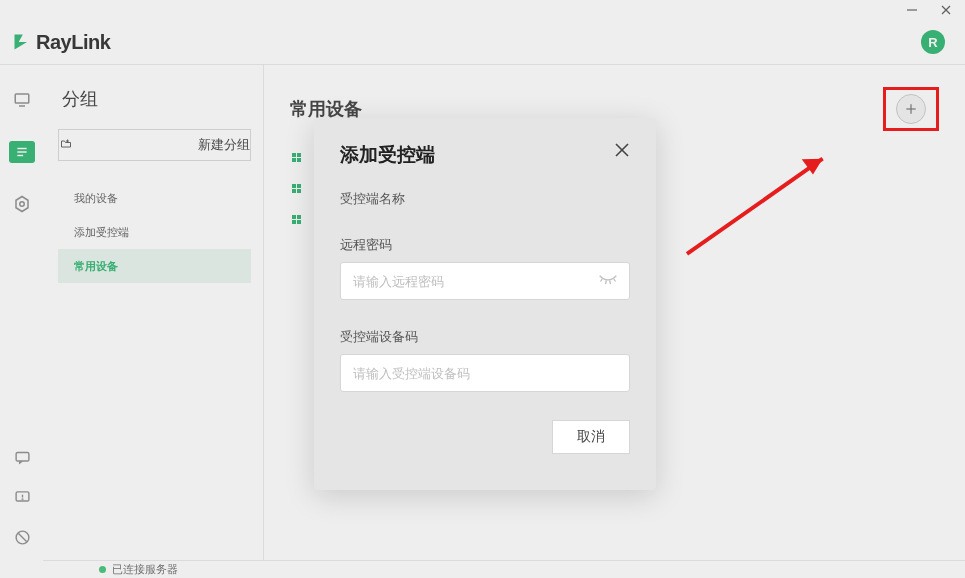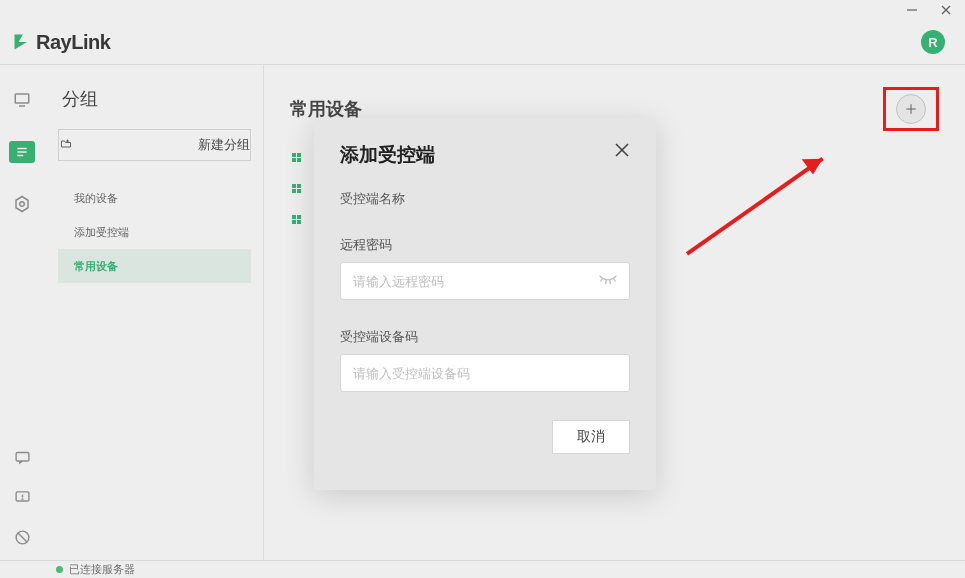--- a/index.html
+++ b/index.html
@@ -39,21 +39,21 @@
 .add-btn { width: 30px; height: 30px; border-radius: 50%; border: 1px solid #c9c9c9; background: #f3f3f3; display: flex; align-items: center; justify-content: center; font-size: 18px; color: #666; cursor: pointer; }
 .device-list { display: flex; flex-direction: column; gap: 22px; padding-left: 2px; }
 .device-row { display: flex; align-items: center; gap: 8px; }
 .win-icon-sq { display: grid; grid-template-columns: 4px 4px; grid-template-rows: 4px 4px; gap: 1px; }
 .win-icon-sq span { background: #21b26a; }
 
 
 .arrow-anno { position: absolute; top: 106px; right: 110px; transform: rotate(-20deg); pointer-events: none; }
 
 
-.statusbar { height: 18px; border-top: 1px solid #e8e8e8; display: flex; align-items: center; padding-left: 56px; font-size: 11px; color: #666; gap: 6px; }
+.statusbar { height: 18px; border-top: 1px solid #e8e8e8; display: flex; align-items: center; padding-left: 56px; font-size: 11px; color: #666; gap: 6px; margin-left: 43px; }
 .status-dot { width: 7px; height: 7px; border-radius: 50%; background: #36c26e; }
 .modal { position: absolute; left: 314px; top: 118px; width: 342px; background: #e5e5e5; border-radius: 4px; box-shadow: 0 6px 30px rgba(0,0,0,0.15); padding: 24px 26px 36px 26px; }
 .modal-header { display: flex; justify-content: space-between; align-items: flex-start; margin-bottom: 22px; }
 .modal-title { font-size: 19px; font-weight: 700; color: #222; }
 .modal-close { font-size: 18px; color: #444; cursor: pointer; background: none; border: none; line-height: 1; }
 .field { margin-bottom: 28px; }
 .field-label { font-size: 13px; color: #555; margin-bottom: 8px; }
 .field-input { width: 100%; height: 38px; border: 1px solid #d6d6d6; border-radius: 3px; padding: 0 12px; font-size: 13px; color: #333; outline: none; }
 .field-input.focus { border-color: #21b26a; }
 .field-input::placeholder { color: #bfbfbf; }

